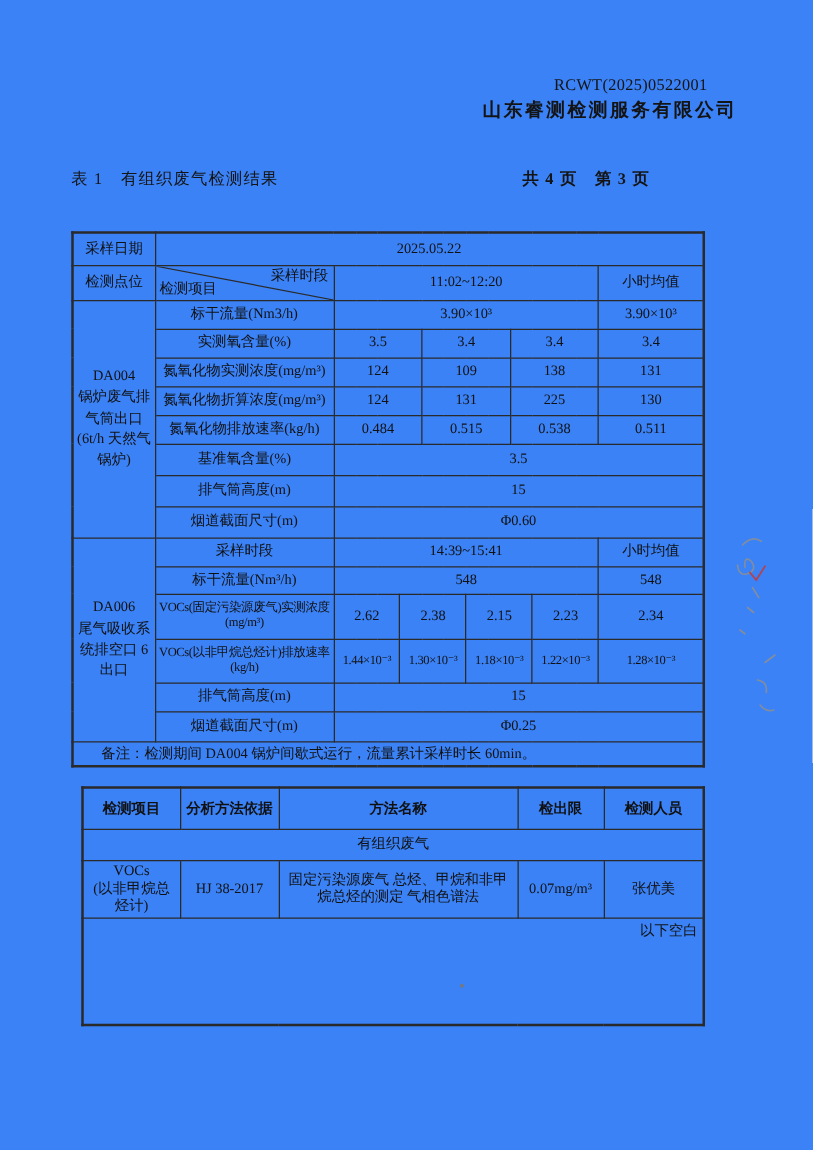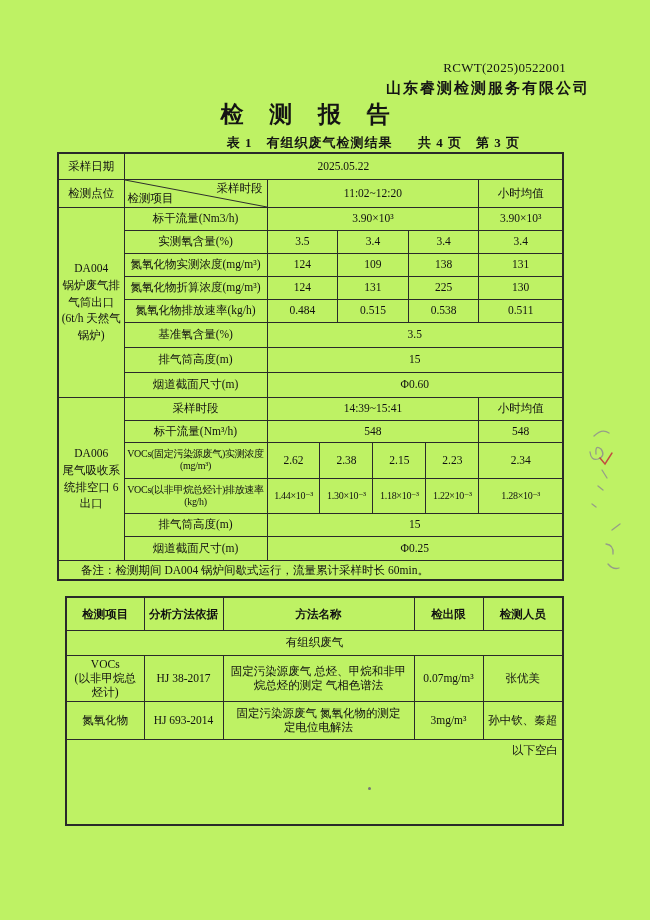--- a/index.html
+++ b/index.html
@@ -1,46 +1,46 @@
 <!DOCTYPE html>
 <html><head>
 <meta charset="utf-8">
 <style>
   * { margin:0; padding:0; box-sizing:border-box; }
   html,body { background:#e8e8e8; }
   .page {
     position:relative; width:650px; height:920px; margin:0 auto;
-    background:#bef264; overflow:hidden;
+    background:#3b82f6; overflow:hidden;
     font-family:"Liberation Serif","DejaVu Serif",serif;
     color:#141414;
   }
   .report-no {
     position:absolute; top:60px; right:84px;
     font-size:13px; letter-spacing:0.3px;
   }
   .company {
     position:absolute; top:79px; left:30px; width:560px;
     text-align:right; font-size:15px; font-weight:600; letter-spacing:2px;
   }
   .main-title {
     position:absolute; top:99px; left:30px; width:560px;
     text-align:center; font-size:23px; font-weight:bold; letter-spacing:10px;
   }
   .caption-row {
     position:absolute; top:134px; left:57px; width:505px; height:18px;
   }
   .t1-caption {
-    position:absolute; left:0; width:100%; text-align:center;
-    font-size:13px; font-weight:bold; letter-spacing:1px;
+    position:absolute; left:0; width:100%; text-align:left;
+    font-size:13px; font-weight:normal; letter-spacing:1px;
   }
   .page-info {
     position:absolute; right:42px; top:0;
     font-size:13px; font-weight:bold; letter-spacing:1px;
   }
-  table { border-collapse:collapse; table-layout:fixed; }
+  table { border-collapse:collapse; table-layout:fixed;margin-top:33px; }
   .t1 { position:absolute; left:57px; top:152px; width:505px; border:2px solid #2a2a2a; }
   .t2 { position:absolute; left:65px; top:596px; width:497px; border:2px solid #2a2a2a; }
   td, th {
     border:1px solid #2a2a2a; text-align:center; vertical-align:middle;
     padding:1px 2px; font-size:11.5px; font-weight:normal; color:#111;
     overflow:hidden; line-height:1.25;
   }
   .pre { white-space:pre-line; }
   .small { font-size:10px; line-height:1.2; letter-spacing:-0.3px; }
   .pt-cell { line-height:1.45; }
@@ -59,21 +59,20 @@
   .margin-scribble { position:absolute; left:578px; top:426px; }
   .speck { position:absolute; left:368px; top:787px; width:3px; height:3px; background:#777; border-radius:50%; }
 </style>
 </head>
 <body>
 
 <div class="page">
 
   <div class="report-no">RCWT(2025)0522001</div>
   <div class="company">山东睿测检测服务有限公司</div>
-  <div class="main-title">检 测 报 告</div>
 
   <div class="caption-row">
     <div class="t1-caption">表 1　有组织废气检测结果</div>
     <div class="page-info">共 4 页　第 3 页</div>
   </div>
 
   <table class="t1">
     <colgroup>
       <col style="width:66px">
         <col style="width:143px">
@@ -220,28 +219,20 @@
     </tr>
     <tr style="height:37px">
       <td class="pre">VOCs
 (以非甲烷总烃计)</td>
       <td>HJ 38-2017</td>
       <td class="pre">固定污染源废气 总烃、甲烷和非甲
 烷总烃的测定 气相色谱法</td>
       <td>0.07mg/m³</td>
       <td>张优美</td>
     </tr>
-    <tr style="height:38px">
-      <td>氮氧化物</td>
-      <td>HJ 693-2014</td>
-      <td class="pre">固定污染源废气 氮氧化物的测定
-定电位电解法</td>
-      <td>3mg/m³</td>
-      <td>孙中钦、秦超</td>
-    </tr>
     <tr style="height:86px">
       <td colspan="5" class="blank-cell">以下空白</td>
     </tr>
   </tbody>
     </table>
 
   <svg class="margin-scribble" width="58" height="148" viewBox="0 0 58 148">
     <g fill="none" stroke="#8f8f8f" stroke-width="1.3" stroke-linecap="round" opacity="0.85">
       <path d="M16 10 q8 -8 15 -3"></path>
       <path d="M12 26 q1 9 8 7 q8 -3 3 -10 q-6 -5 -5 5"></path>

